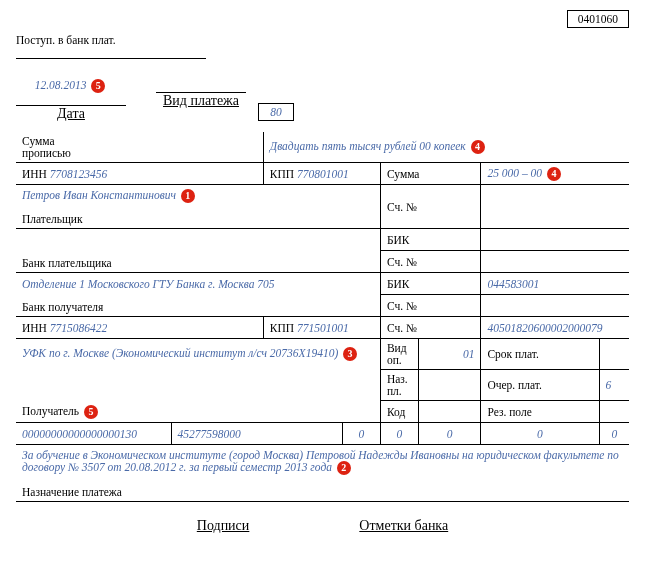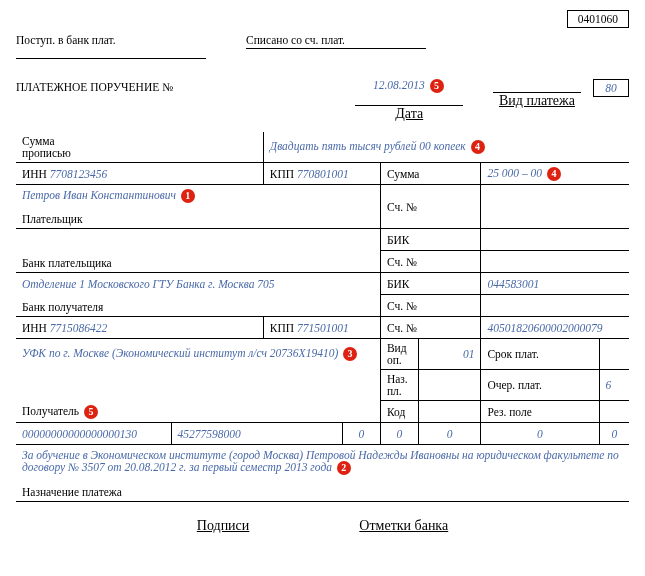--- a/index.html
+++ b/index.html
@@ -21,42 +21,40 @@
 </style>
 </head>
 <body>
 
 <div class="row" style="justify-content:flex-end;">
   <div class="box">0401060</div>
 </div>
 
 <div class="row" style="margin-top:6px; gap:40px;">
   <div class="uline" style="width:190px; padding-bottom:12px;">Поступ. в банк плат.</div>
-  <div class="uline" style="width:180px; padding-bottom:2px;">Списано со сч. плат.</div>
 </div>
 
 <div class="sp"></div>
 <div class="sp"></div>
 
 <div class="row" style="align-items:flex-start;">
-  <div style="width:345px; padding-top:2px;">ПЛАТЕЖНОЕ ПОРУЧЕНИЕ №</div>
   <div style="width:110px;">
     <div class="uline blue center" style="padding-bottom:12px;">
       <span>12.08.2013</span>
       <span class="badge">5</span>
     </div>
     <div class="center small">Дата</div>
   </div>
   <div style="width:30px;"></div>
   <div style="width:90px;">
     <div class="uline" style="height:14px;"></div>
     <div class="center small">Вид платежа</div>
   </div>
   <div style="width:12px;"></div>
-  <div class="box blue" style="min-width:36px;">80</div>
+  <div class="box blue" style="min-width:36px;margin-top:24px;">80</div>
 </div>
 
 <div class="sp"></div>
 
 <table>
 
 <tbody>
       <tr>
   <td class="nb-l nb-t" colspan="2" style="width:110px;">
     <span>Сумма</span><br>

